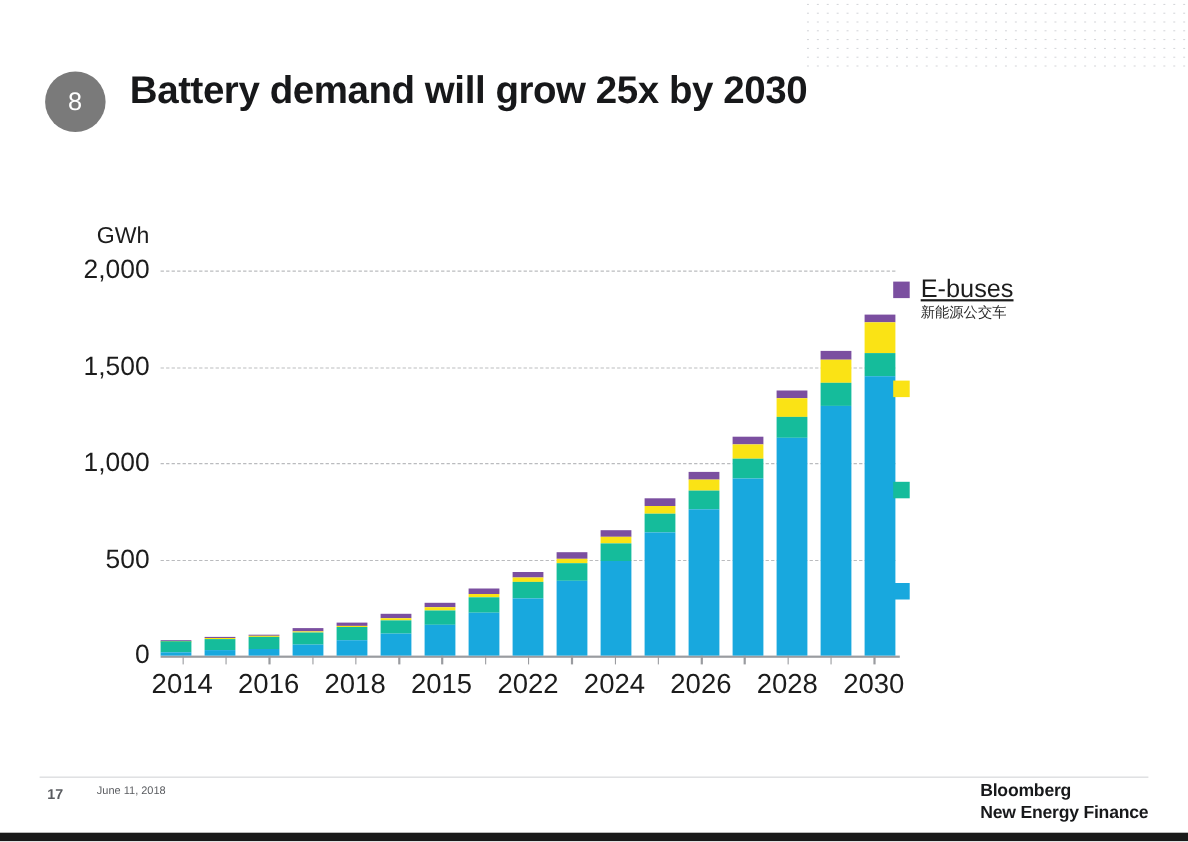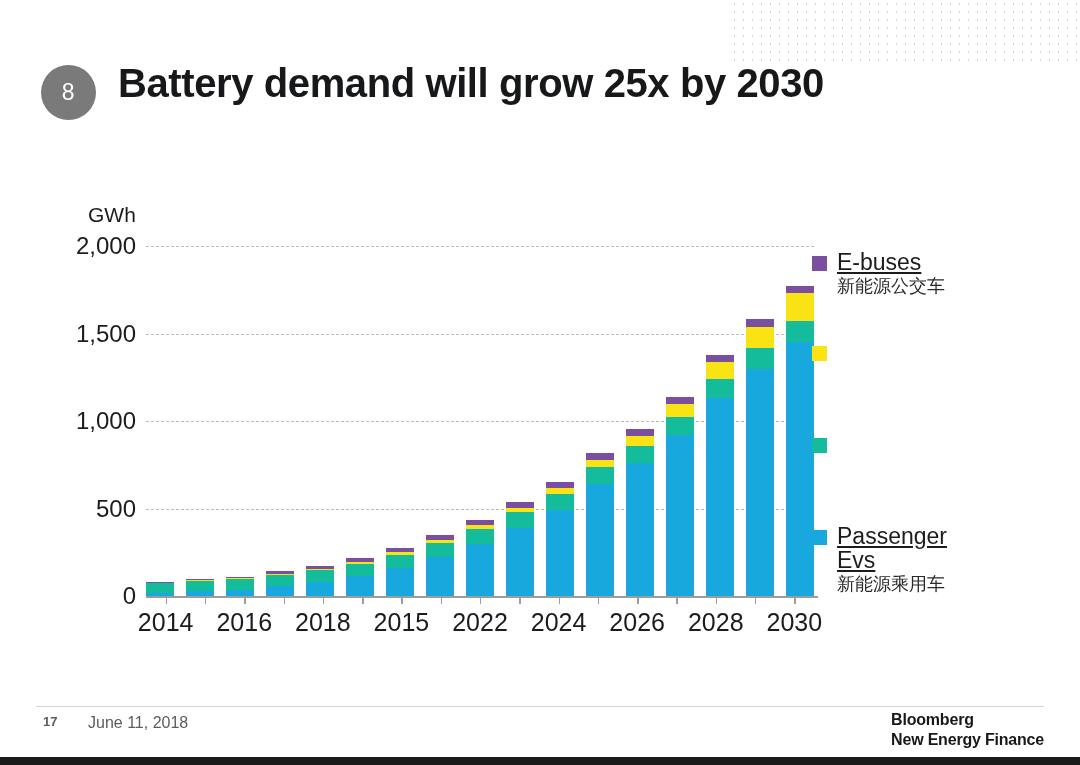--- a/index.html
+++ b/index.html
@@ -53,21 +53,21 @@
     top: 62px;
     width: 790px;
   }
   .title-line {
     font-weight: bold;
     color: #17181a;
     letter-spacing: -0.4px;
     white-space: nowrap;
   }
   #title-en {
-    font-size: 40px;
+    font-size: 35px;
     line-height: 42px;
   }
   #title-zh {
     font-size: 33px;
     line-height: 40px;
     margin-top: 2px;
   }
 
   
   #chart-area {
@@ -180,21 +180,21 @@
     flex: 0 0 auto;
   }
   .legend-text { line-height: 1.05; }
   .legend-en {
     font-size: 23px;
     color: #1c1c1c;
     white-space: pre-line;
     text-decoration: underline;
   }
   .legend-zh {
-    font-size: 18px;
+    font-size: 13px;
     color: #2a2a2a;
     margin-top: 3px;
   }
 
   
   #footer-rule {
     position: absolute;
     left: 36px;
     top: 706px;
     width: 1008px;
@@ -206,21 +206,21 @@
     left: 43px;
     top: 714px;
     font-size: 13px;
     font-weight: bold;
     color: #5a5c60;
   }
   #footer-date {
     position: absolute;
     left: 88px;
     top: 714px;
-    font-size: 16px;
+    font-size: 10px;
     color: #5a5c60;
   }
   #brand {
     position: absolute;
     right: 36px;
     top: 710px;
     text-align: left;
     font-size: 16px;
     font-weight: bold;
     color: #17181a;
@@ -409,25 +409,20 @@
         </span>
       </div>
       <div class="legend-item" style="top: 90px;">
         <span class="legend-swatch" style="background: rgb(250, 227, 21);"></span>
       </div>
       <div class="legend-item" style="top: 182px;">
         <span class="legend-swatch" style="background: rgb(21, 188, 155);"></span>
       </div>
       <div class="legend-item" style="top: 274px;">
         <span class="legend-swatch" style="background: rgb(24, 168, 222);"></span>
-        <span class="legend-text">
-          <div class="legend-en">Passenger
-Evs</div>
-          <div class="legend-zh">新能源乘用车</div>
-        </span>
       </div>
     </div>
 
   <div id="footer-rule"></div>
   <div id="footer-page">17</div>
   <div id="footer-date">June 11, 2018</div>
   <div id="brand">
     <div>Bloomberg</div>
     <div>New Energy Finance</div>
   </div>

